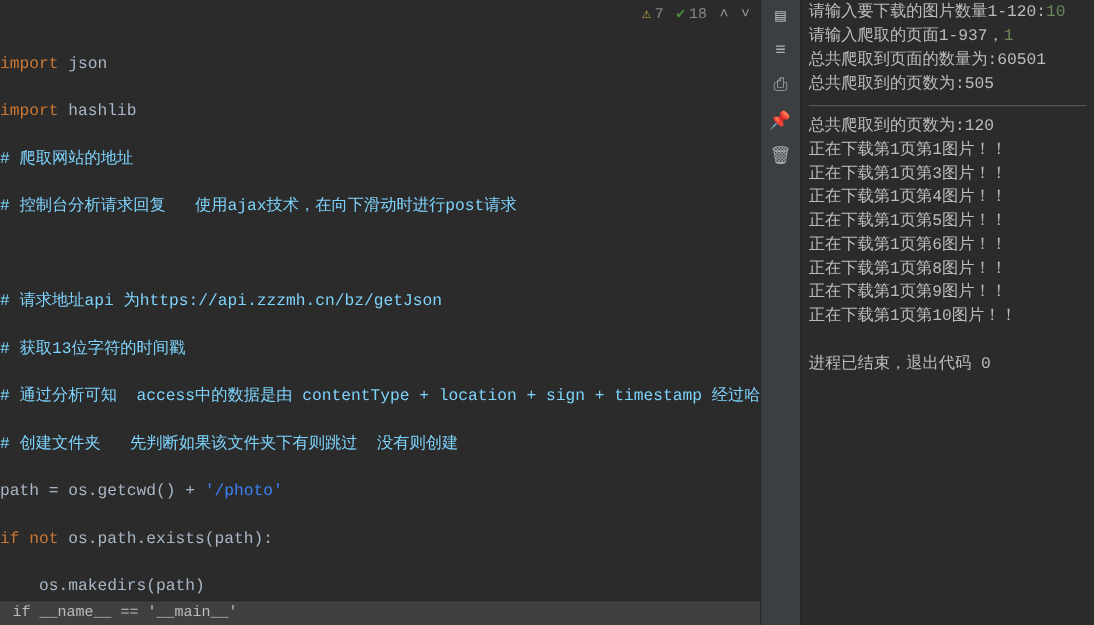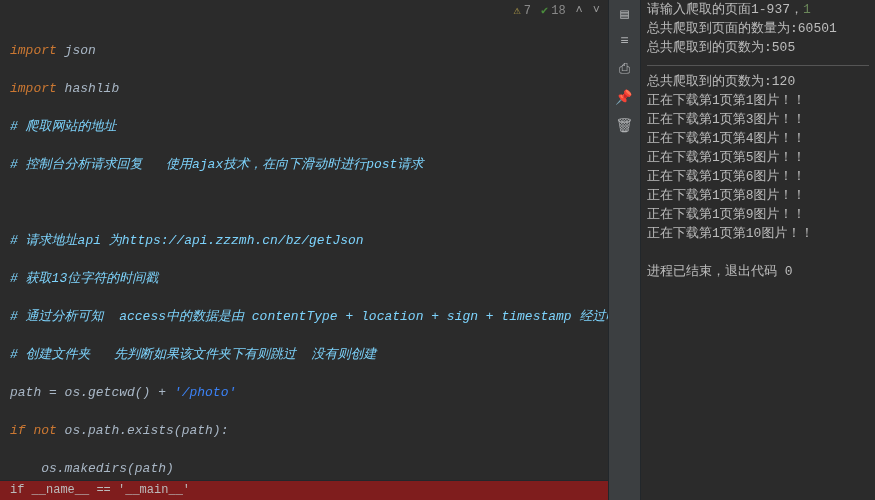--- a/index.html
+++ b/index.html
@@ -18,31 +18,30 @@
     position:absolute; top:3px; right:8px;
     display:flex; align-items:center; gap:10px;
     color:#888; font-size:12px;
   }
   .insp-item { display:flex; align-items:center; gap:3px; }
   .tri-warn { color:#b8a24a; }
   .tick { color:#4a8b3c; }
   .chev { color:#999; cursor:pointer; }
   .editor-body {
     flex:1; overflow:hidden; position:relative;
-    line-height:19px; padding-left:10px; color:#a9b7c6;
+    line-height:19px; color:#a9b7c6;
     white-space:pre;
-    font-style:italic;
   }
   .editor-body .line { height:19px; }
   .kw { color:#cc7832; }
   .str { color:#3b82f6; }
   .comment { color:#7dd3fc; }
   .breadcrumb {
     flex:0 0 20px;
-    background:#7f1d1d;
+    background:#404040;
     color:#bbb; font-size:12px;
     padding:2px 10px;
     border-top:1px solid #22272b;
   }
   
   .side-icons {
     flex:0 0 32px;
     background:#3c3f41;
     border-left:1px solid #22272b;
     display:flex; flex-direction:column; align-items:center;
@@ -119,20 +118,21 @@
 
 <div class="side-icons">
   <span class="ico">▤</span>
   <span class="ico">≡</span>
   <span class="ico">⎙</span>
   <span class="ico">📌</span>
   <span class="ico">🗑</span>
 </div>
 
 <div class="console">
+  <div class="cline"><span>请输入要下载的图片数量1-120:</span><span class="user-in">10</span></div>
   <div class="cline"><span>请输入爬取的页面1-937，</span><span class="user-in">1</span></div>
   <div class="cline">总共爬取到页面的数量为:60501</div>
   <div class="cline">总共爬取到的页数为:505</div>
   <hr class="hr">
   <div class="cline">总共爬取到的页数为:120</div>
   <div class="cline">正在下载第1页第1图片！！</div>
   <div class="cline">正在下载第1页第3图片！！</div>
   <div class="cline">正在下载第1页第4图片！！</div>
   <div class="cline">正在下载第1页第5图片！！</div>
   <div class="cline">正在下载第1页第6图片！！</div>

